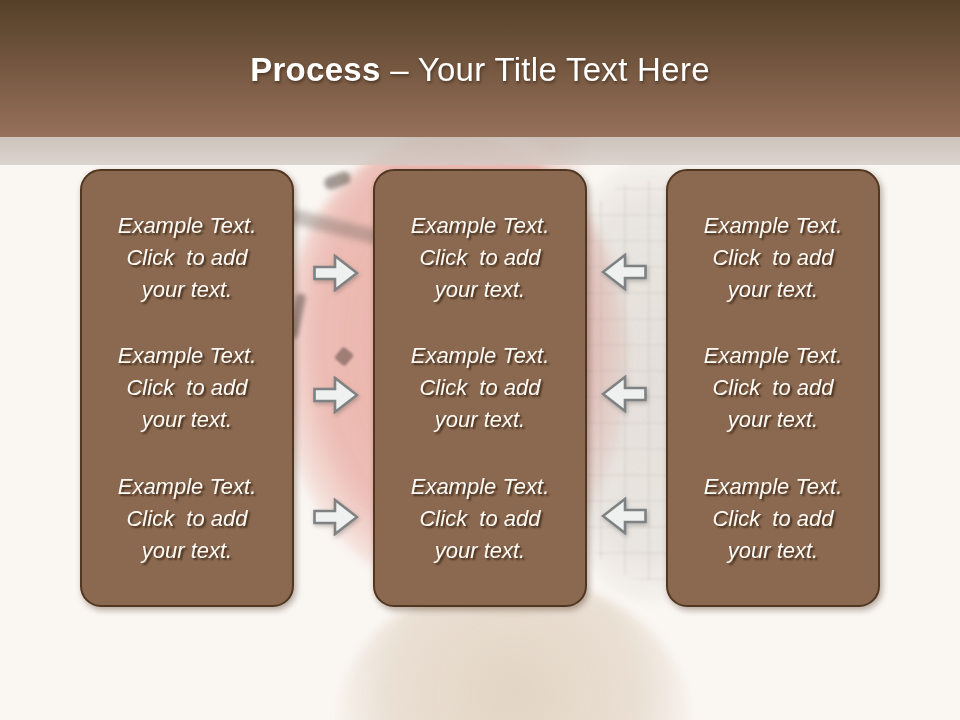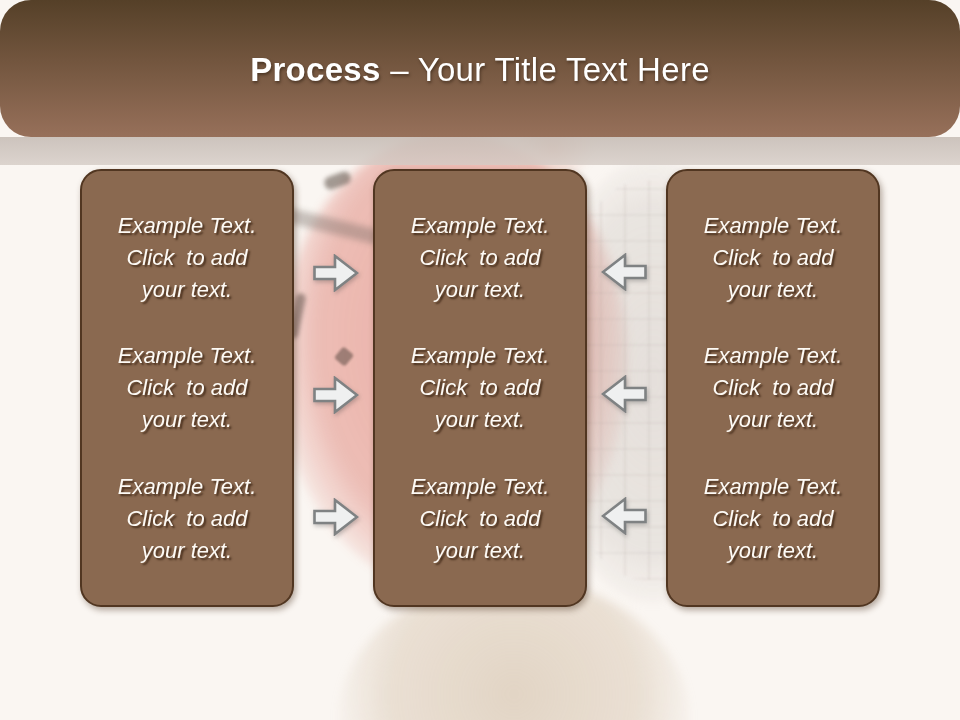--- a/index.html
+++ b/index.html
@@ -33,21 +33,21 @@
   .handle-mark-1{left:292px;top:293px;width:10px;height:46px;border-radius:6px;
     background:rgba(70,58,50,0.45);transform:rotate(12deg);filter:blur(2px);}
   .handle-mark-2{left:337px;top:349px;width:14px;height:15px;border-radius:3px;
     background:rgba(80,66,58,0.5);transform:rotate(40deg);filter:blur(1px);}
   .handle-mark-3{left:324px;top:174px;width:27px;height:13px;border-radius:6px;
     background:rgba(75,62,52,0.5);transform:rotate(-20deg);filter:blur(2px);}
   
   .header{position:absolute;left:0;top:0;width:100%;height:137px;
     background:linear-gradient(#554028,#97705a);
     display:flex;align-items:center;justify-content:center;
-    padding-top:2px;box-sizing:border-box;border-radius:31px;}
+    padding-top:2px;box-sizing:border-box;}
   .title{font-size:33px;color:#ffffff;letter-spacing:.3px;
     text-shadow:1px 2px 3px rgba(40,25,12,0.55);white-space:pre-wrap;}
   .title .t-bold{font-weight:700;}
   .title .t-rest{font-weight:400;}
   .strip{position:absolute;left:0;top:137px;width:100%;height:28px;
     background:linear-gradient(rgba(200,190,183,0.90),rgba(212,203,197,0.80));}
   
   .pbox{position:absolute;top:169px;width:214px;height:438px;box-sizing:border-box;
     background:#8a6950;border:2.5px solid #513621;border-radius:21px;
     box-shadow:2px 3px 6px rgba(70,45,25,0.40);

